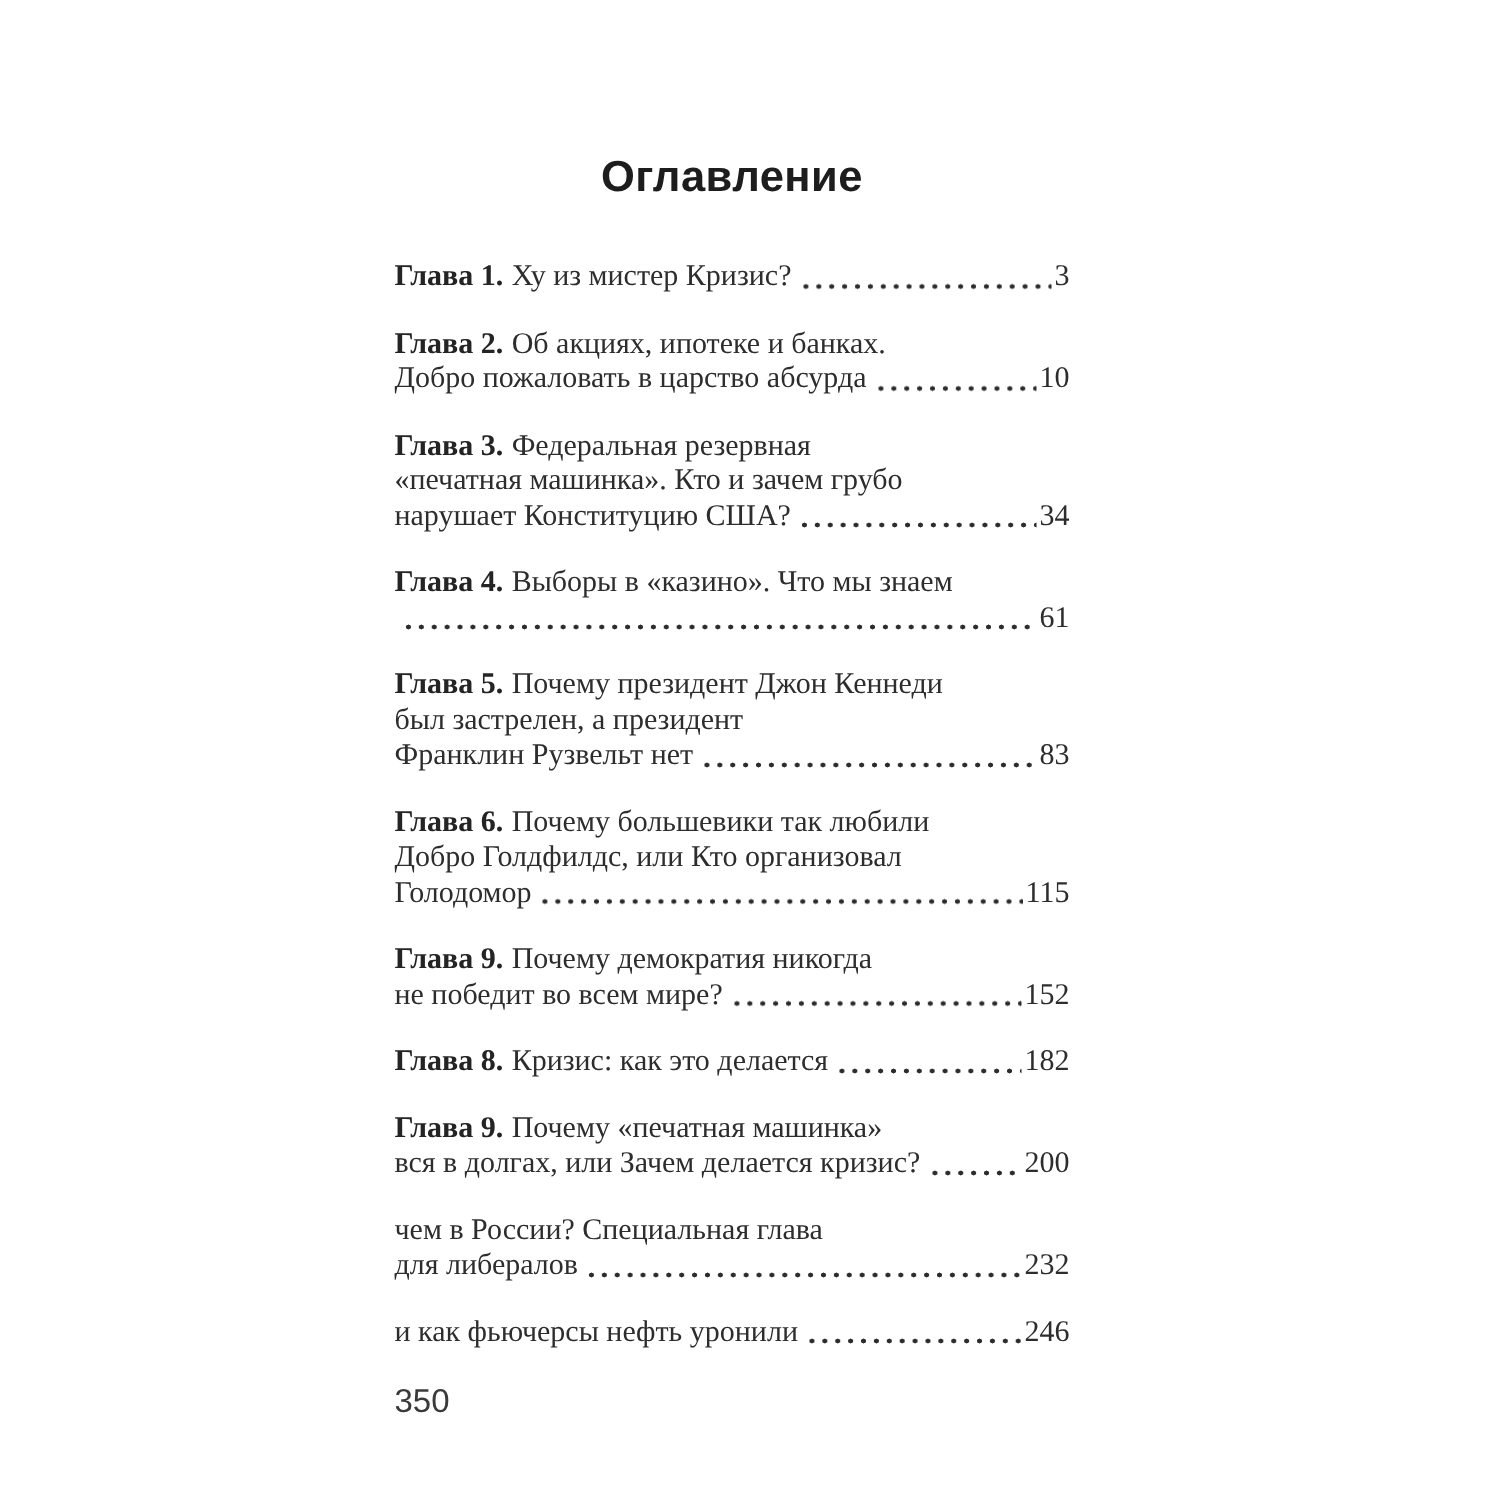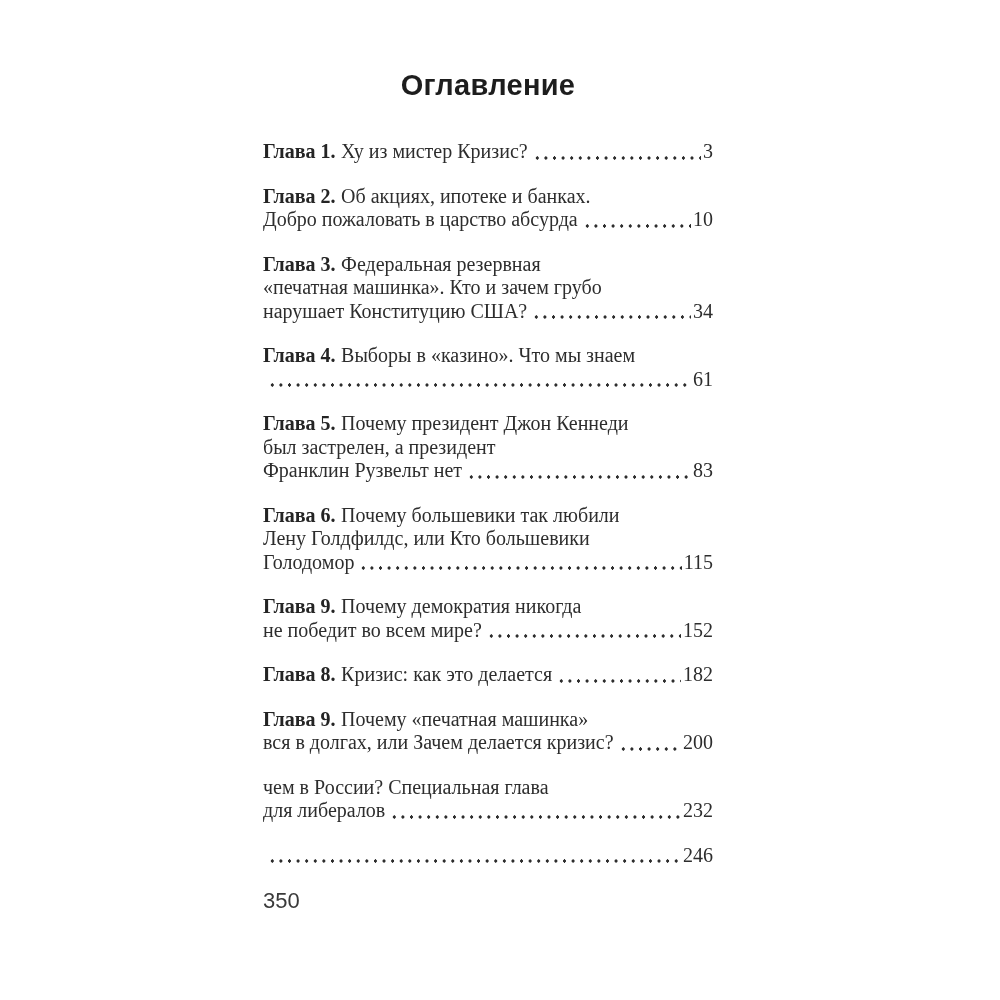--- a/index.html
+++ b/index.html
@@ -13,21 +13,21 @@
     height: 1000px;
     background: #ffffff;
     overflow: hidden;
     font-family: "Liberation Serif", serif;
   }
   .column {
     position: absolute;
     left: 263px;
     top: 0;
     width: 450px;
-    padding-top: 68px;
+    padding-top: 101px;
   }
   .title {
     margin: 0 0 38px 0;
     font-family: "Liberation Sans", sans-serif;
     font-weight: bold;
     font-size: 29px;
     line-height: 34px;
     letter-spacing: 0.3px;
     text-align: center;
     color: #1d1d1d;
@@ -119,21 +119,21 @@
           <div class="line"><span class="chapter-label">Глава 5.</span><span class="txt">Почему президент Джон Кеннеди</span></div>
           <div class="line"><span class="txt">был застрелен, а президент</span></div>
           <div class="line last">
             <span class="txt">Франклин Рузвельт нет</span>
             <span class="leader"></span>
             <span class="pagenum">83</span>
           </div>
         </div>
         <div class="entry">
           <div class="line"><span class="chapter-label">Глава 6.</span><span class="txt">Почему большевики так любили</span></div>
-          <div class="line"><span class="txt">Лену Голдфилдс, или Кто большевики</span></div>
+          <div class="line"><span class="txt">Добро Голдфилдс, или Кто организовал</span></div>
           <div class="line last">
             <span class="txt">Голодомор</span>
             <span class="leader"></span>
             <span class="pagenum">115</span>
           </div>
         </div>
         <div class="entry">
           <div class="line"><span class="chapter-label">Глава 9.</span><span class="txt">Почему демократия никогда</span></div>
           <div class="line last">
             <span class="txt">не победит во всем мире?</span>
@@ -160,20 +160,21 @@
         <div class="entry">
           <div class="line"><span class="txt">чем в России? Специальная глава</span></div>
           <div class="line last">
             <span class="txt">для либералов</span>
             <span class="leader"></span>
             <span class="pagenum">232</span>
           </div>
         </div>
         <div class="entry">
           <div class="line last">
+            <span class="txt">и как фьючерсы нефть уронили</span>
             <span class="leader"></span>
             <span class="pagenum">246</span>
           </div>
         </div>
       </div>
     <div class="folio">350</div>
   </div>
 </div>
 
 </body></html>

